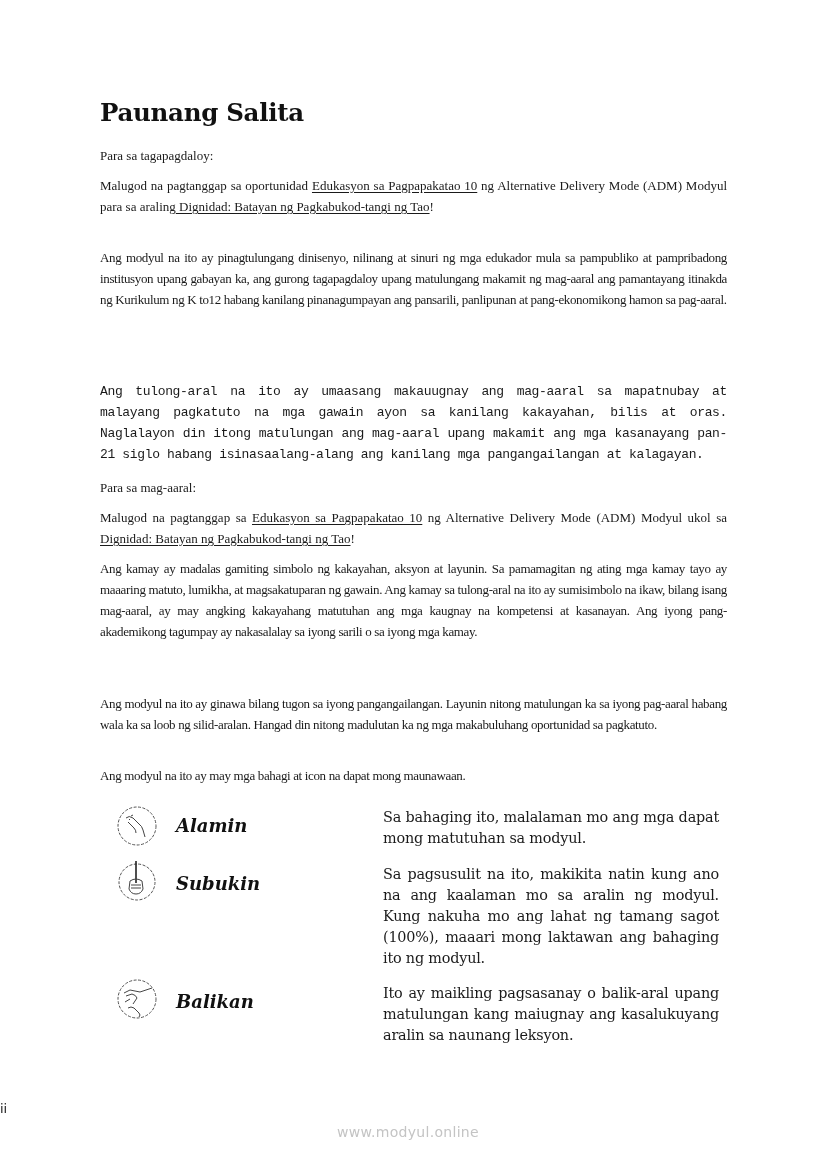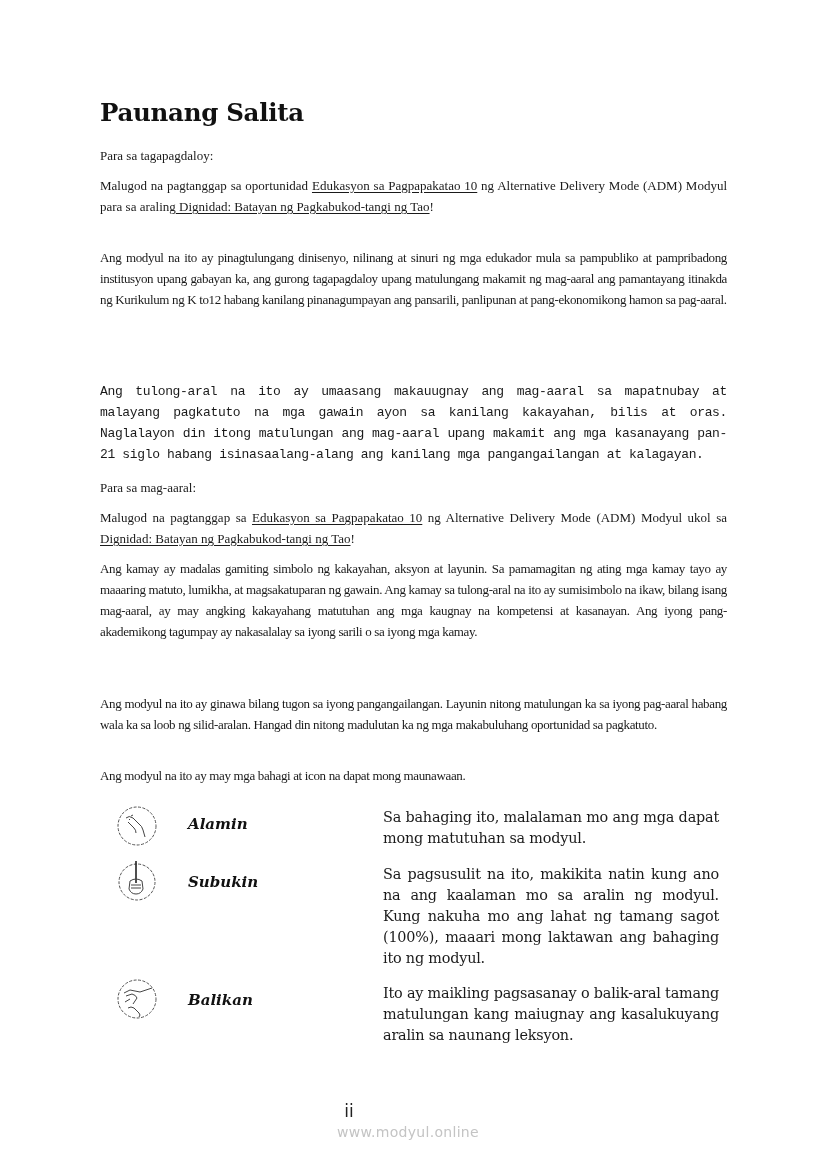--- a/index.html
+++ b/index.html
@@ -20,30 +20,30 @@
   }
   .para.narrow { letter-spacing: -0.35px; }
   .u { text-decoration: underline; text-underline-offset: 2px; }
   .legend-row { position: absolute; left: 100px; width: 627px; }
   .legend-icon {
     position: absolute; left: 16px; width: 42px; height: 42px;
   }
   .legend-label {
     position: absolute; left: 76px;
     font-family: "DejaVu Serif", serif; font-weight: bold; font-style: italic;
-    font-size: 15px; color: #111; margin-left: 12px;
+    font-size: 18px; color: #111;
   }
   .legend-desc {
     position: absolute; left: 283px; width: 336px;
     font-family: "DejaVu Serif", serif; font-size: 14.4px; line-height: 21px;
     text-align: justify; color: #1a1a1a; letter-spacing: -0.2px;
   }
   .page-num {
-    position: absolute; left: 0; width: 698px; top: 1101px; text-align: center;
-    font-family: "DejaVu Sans", sans-serif; font-size: 17px; color: #222;
+    position: absolute; left: 0; width: 698px; top: 1101px; text-align: left;
+    font-family: "DejaVu Sans", sans-serif; font-size: 13px; color: #222;
   }
   .watermark {
     position: absolute; left: 0; width: 816px; top: 1124px; text-align: center;
     font-family: "DejaVu Sans", sans-serif; font-size: 14px; color: #c4c4c4;
     letter-spacing: 0.3px;
   }
 </style>
 </head>
 <body>
 
@@ -85,17 +85,17 @@
   <div class="legend-label" style="top:14px;">Subukin</div>
   <div class="legend-desc" style="top:5px;">Sa pagsusulit na ito, makikita natin kung ano na ang kaalaman mo sa aralin ng modyul. Kung nakuha mo ang lahat ng tamang sagot (100%), maaari mong laktawan ang bahaging ito ng modyul.</div>
 </div>
 
 <div class="legend-row" style="top:978px;">
   <svg class="legend-icon" style="top:0;" viewBox="0 0 42 42">
     <circle cx="21" cy="21" r="19" fill="none" stroke="#555" stroke-width="1" stroke-dasharray="3 1.5"></circle>
     <path d="M8 15 l6 -3 l10 2 l12 -4 M10 18 l6 -2 q4 1 5 4 l-4 6 M9 24 l5 -3 M12 30 q3 -2 6 0 l5 5 q2 2 0 4" fill="none" stroke="#444" stroke-width="1"></path>
   </svg>
   <div class="legend-label" style="top:13px;">Balikan</div>
-  <div class="legend-desc" style="top:5px;">Ito ay maikling pagsasanay o balik-aral tamang matulungan kang maiugnay ang kasalukuyang aralin sa naunang leksyon.</div>
+  <div class="legend-desc" style="top:5px;">Ito ay maikling pagsasanay o balik-aral upang matulungan kang maiugnay ang kasalukuyang aralin sa naunang leksyon.</div>
 </div>
 
 <div class="page-num">ii</div>
 <div class="watermark">www.modyul.online</div>
 
 </body></html>

